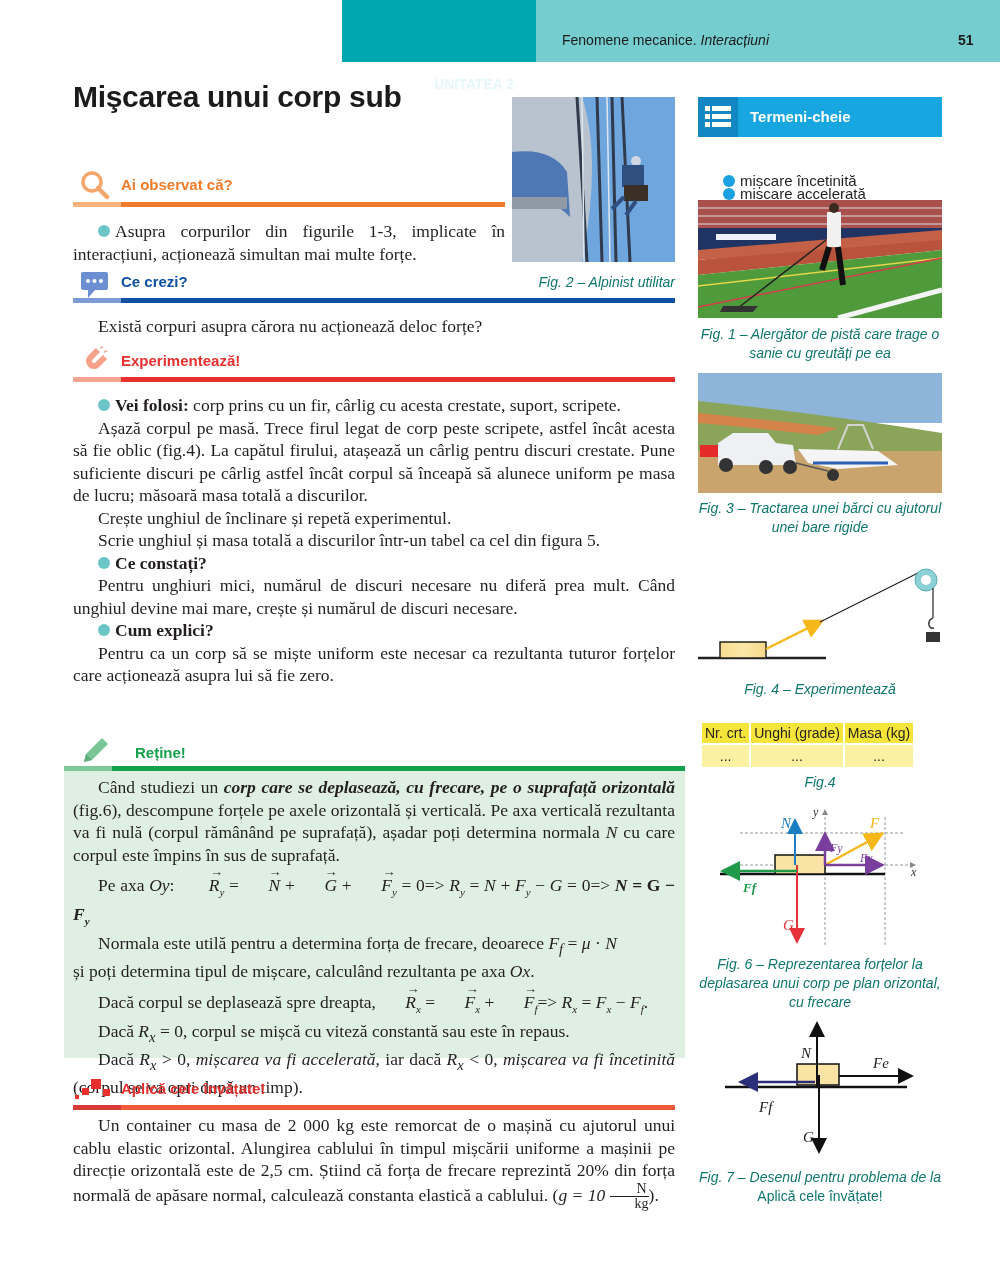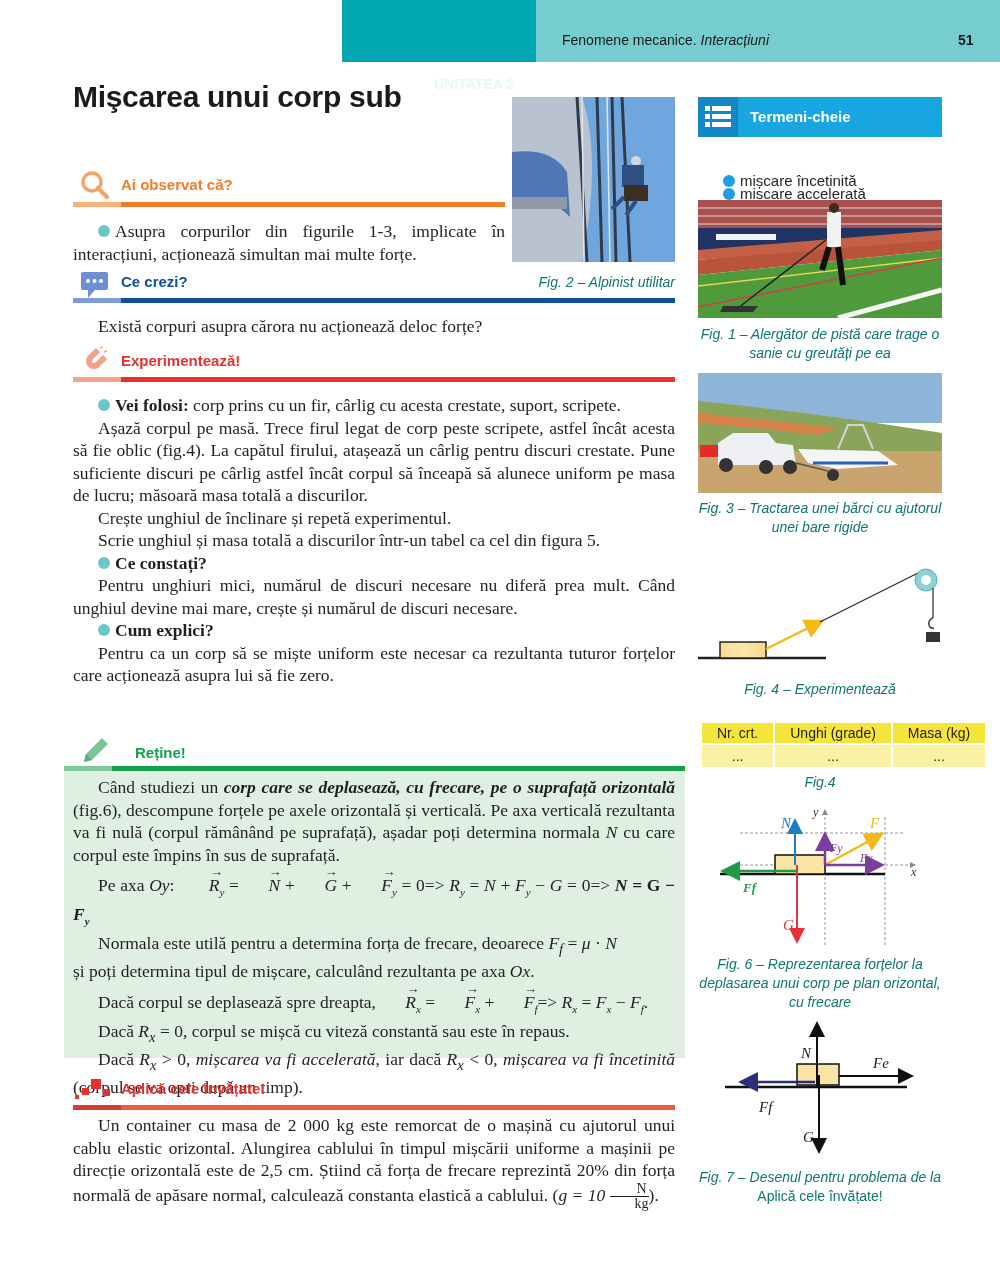--- a/index.html
+++ b/index.html
@@ -31,21 +31,21 @@
 
   .green-box { left:64px; top:768px; width:621px; height:290px; background:#dff0e3; }
 
   .keyterms-hdr { left:698px; top:97px; width:244px; height:40px; background:#17a6e0; }
   .keyterms-icon { left:698px; top:97px; width:40px; height:40px; background:#1387c3; }
   .kt-label { left:750px; top:108px; color:#fff; font:bold 15px "Liberation Sans", sans-serif; }
   .kt-item { font:15px "Liberation Sans", sans-serif; color:#231f20; }
   .kt-dot { display:inline-block; width:12px; height:12px; border-radius:50%; background:#1ba1e2; margin-right:5px; vertical-align:-1px; }
 
   table.t5 { border-collapse:separate; border-spacing:2px; font:14px "Liberation Sans", sans-serif; }
-  table.t5 th { background:#f5e53a; font-weight:normal; padding:2px 15px; white-space:nowrap; }
+  table.t5 th { background:#f5e53a; font-weight:normal; padding:2px 3px; white-space:nowrap; }
   table.t5 td { background:#fbf1a2; text-align:center; padding:3px 3px; }
 
   .eq sub { font-size:11px; }
   .vec { position:relative; display:inline-block; font-style:italic; }
   .vec::before { content:"→"; position:absolute; left:0; right:0; top:-13px; font-size:13px; text-align:center; font-style:normal; }
 </style>
 </head>
 <body>
 
 <div class="abs hdr-dark"></div>

